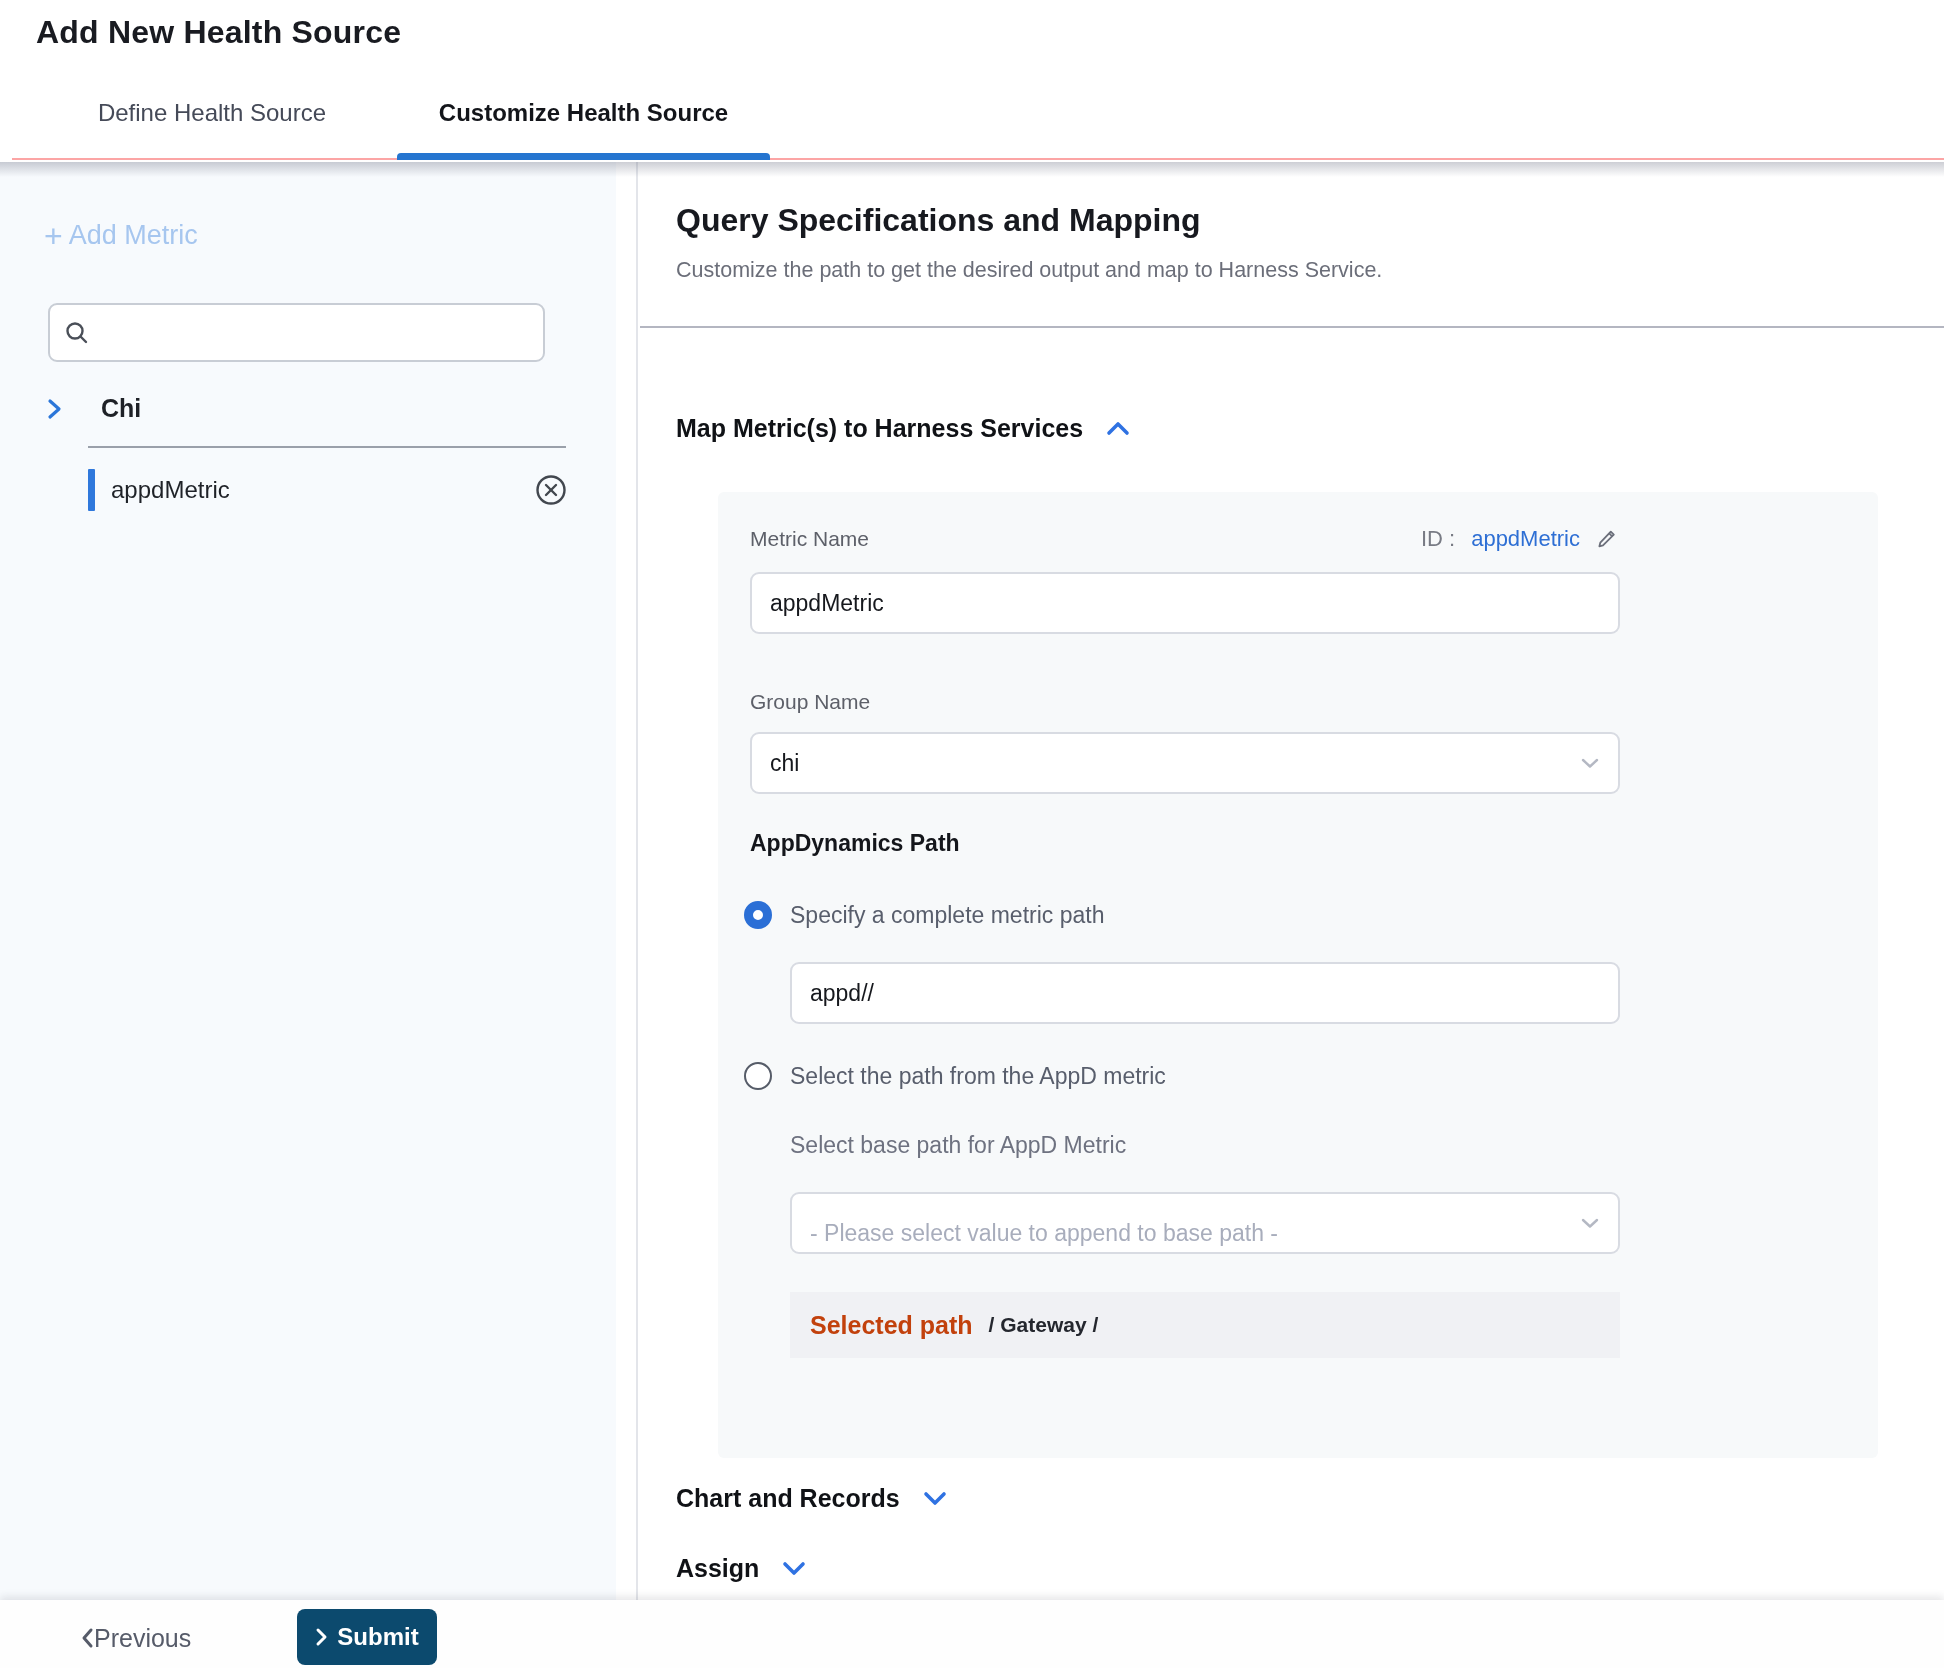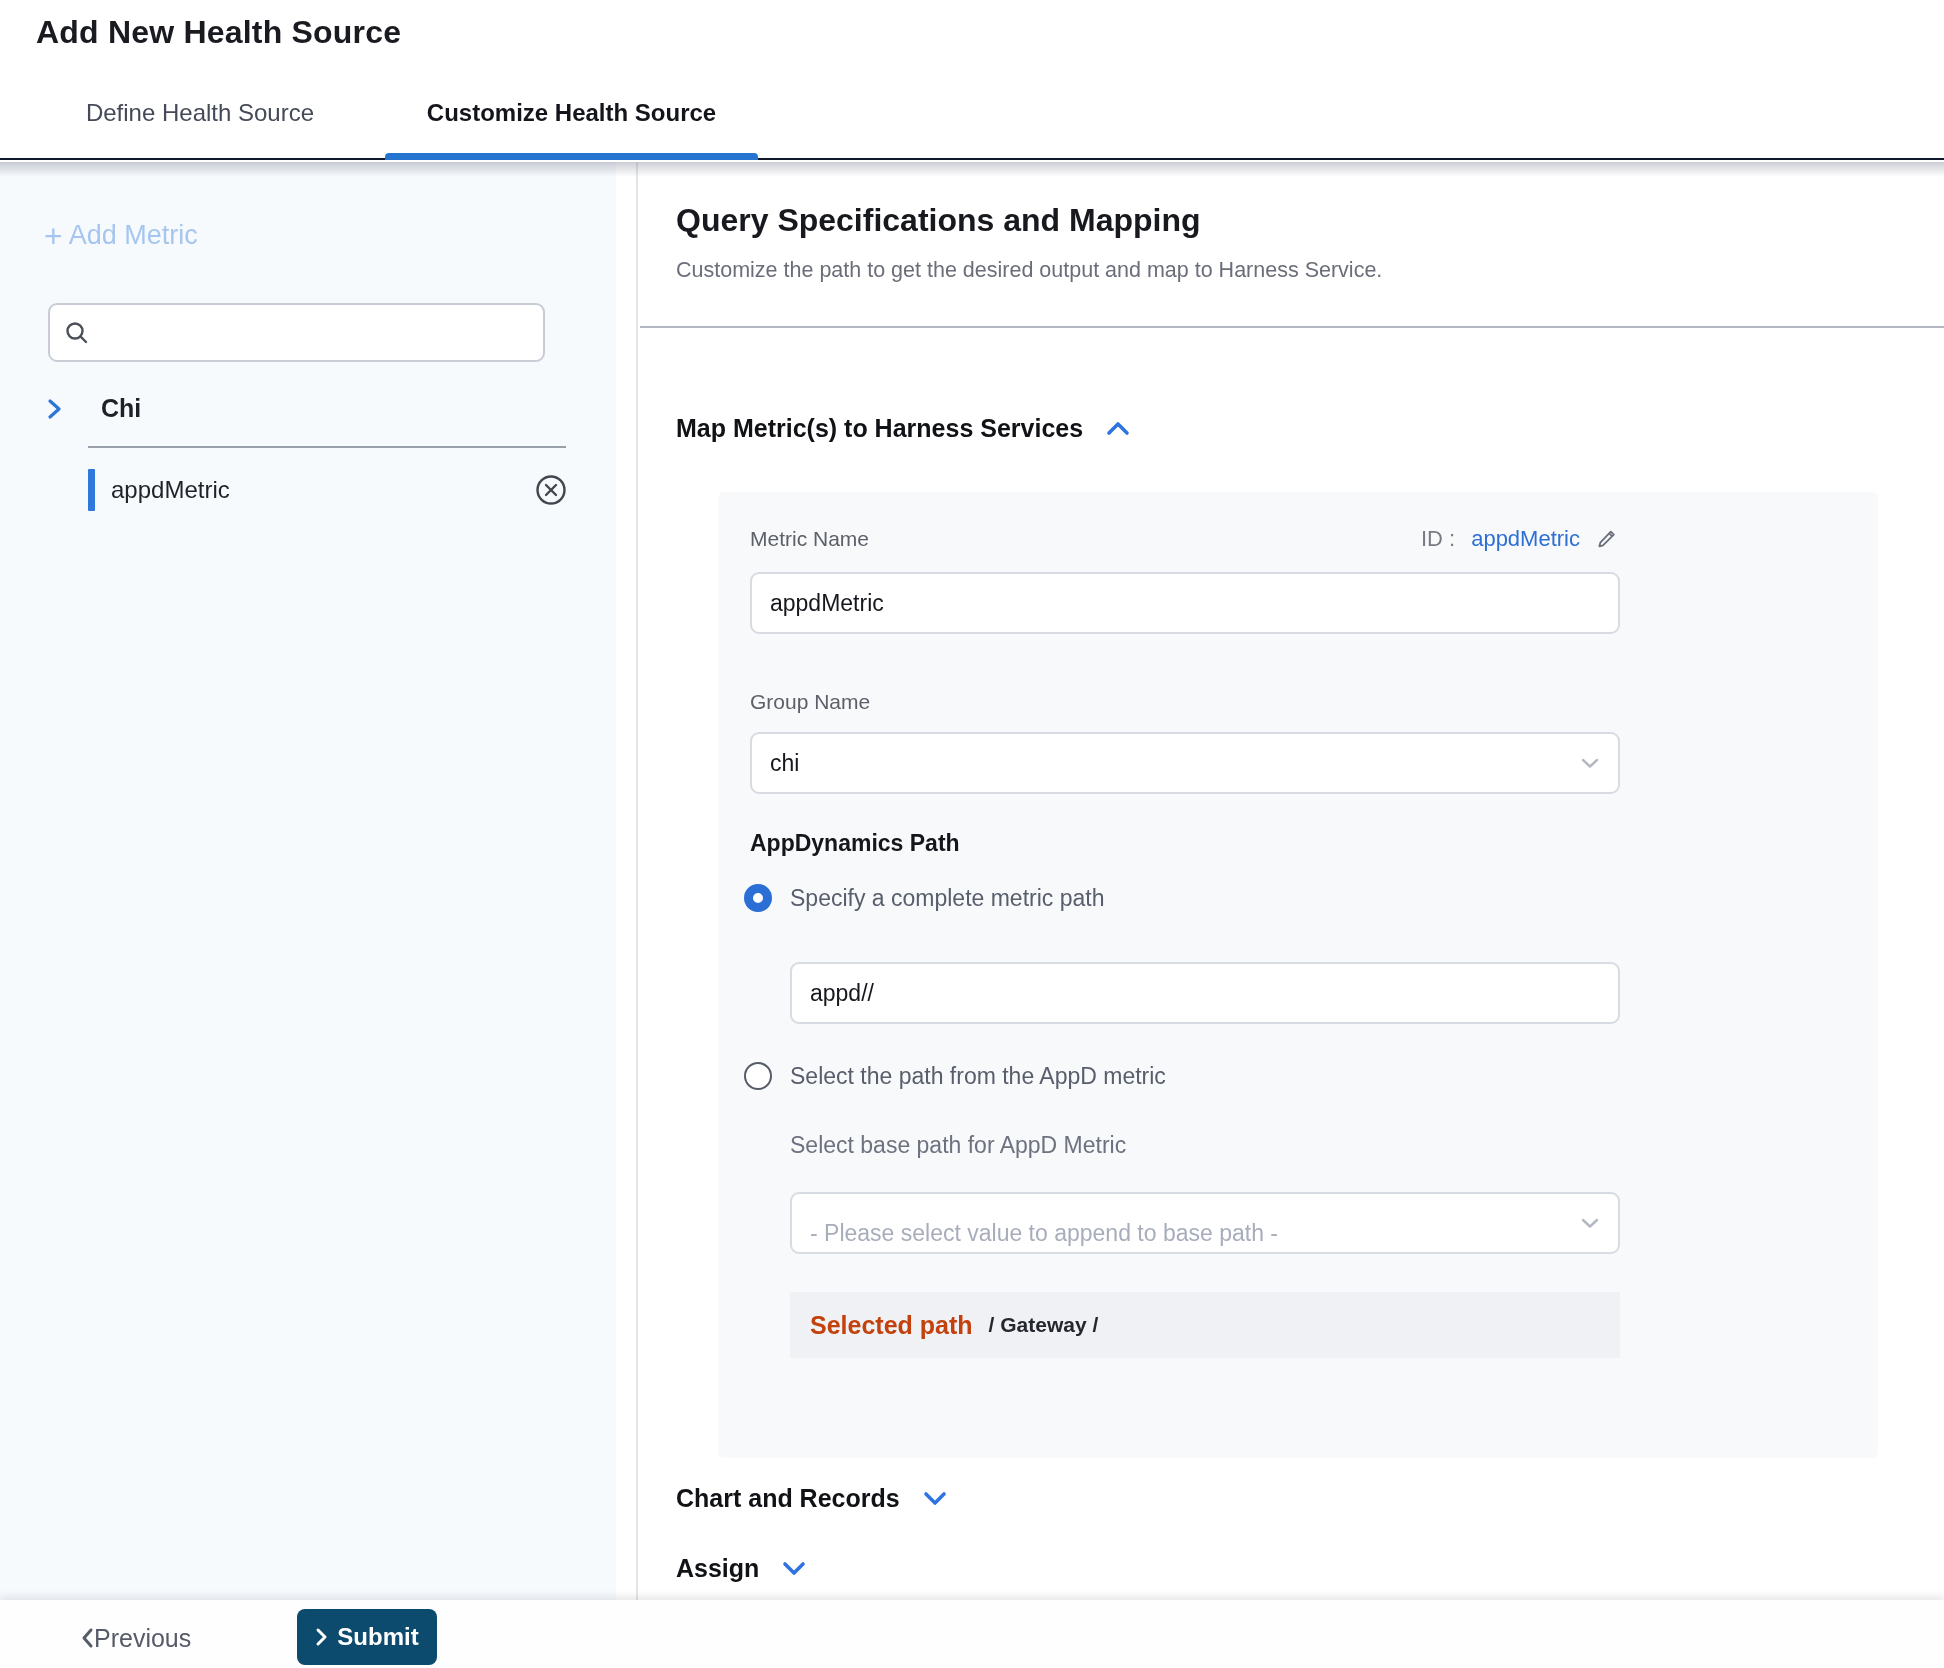--- a/index.html
+++ b/index.html
@@ -7,21 +7,21 @@
   #app {
     position:relative; width:1944px; height:1668px; overflow:hidden;
     background:#ffffff; font-family:"Liberation Sans", sans-serif; color:#1b1d23;
   }
 
   
   .header { position:absolute; top:0; left:0; right:0; height:68px; background:#fff; }
   .header .title { position:absolute; left:36px; top:14px; font-size:32px; font-weight:700; color:#191b21; letter-spacing:.2px; }
 
   
-  .tabbar { position:absolute; top:68px; left:0; right:0; height:92px; background:#fff; border-bottom:2px solid #0f172a; }
+  .tabbar { position:absolute; top:68px; left:12px; right:0; height:92px; background:#fff; border-bottom:2px solid #fca5a5; }
   .tab { position:absolute; top:0; height:90px; display:flex; align-items:center; justify-content:center; font-size:24px; cursor:pointer; }
   .tab.define { left:40px; width:320px; color:#454a58; font-weight:500; }
   .tab.customize { left:385px; width:373px; color:#13151a; font-weight:700; }
   .tab-underline { position:absolute; left:385px; bottom:-2px; width:373px; height:7px; background:#2575d0; border-radius:4px 4px 0 0; }
 
   
   .content-shadow { position:absolute; top:162px; left:0; right:0; height:15px; z-index:6; pointer-events:none;
     background:linear-gradient(to bottom, rgba(88,93,114,0.30), rgba(88,93,114,0)); }
 
   
@@ -70,21 +70,21 @@
   .select .sel-value { flex:1; font-size:23px; color:#16181d; }
   .select .sel-placeholder { flex:1; font-size:23px; color:#a8adbc;margin-top:21px; }
   .select-group { left:32px; top:240px; width:870px; }
   .path-hdr { position:absolute; left:32px; top:338px; font-size:23px; font-weight:700; color:#14161b; }
 
   .radio-row { position:absolute; display:flex; align-items:center; gap:18px; cursor:pointer; }
   .radio-row .radio { width:28px; height:28px; border-radius:50%; background:#fff; flex:none; }
   .radio.checked { border:9px solid #2b6fd6; }
   .radio.unchecked { border:2.5px solid #565c68; }
   .radio-row .radio-label { font-size:23px; color:#585e6c; }
-  .radio-complete { left:26px; top:392px; }
+  .radio-complete { left:26px; top:409px; }
   .radio-select { left:26px; top:570px; }
 
   .input-path { left:72px; top:470px; width:830px; }
   .base-label { position:absolute; left:72px; top:640px; font-size:23px; color:#6e7280; }
   .select-base { left:72px; top:700px; width:830px; }
 
   .selected-strip { position:absolute; left:72px; top:800px; width:830px; height:66px; background:#f0f1f4;
     display:flex; align-items:center; padding:0 20px; gap:16px; }
   .selected-strip .sp-label { font-size:25px; font-weight:700; color:#c2410c; }
   .selected-strip .sp-value { font-size:21px; font-weight:700; color:#24272e; }

